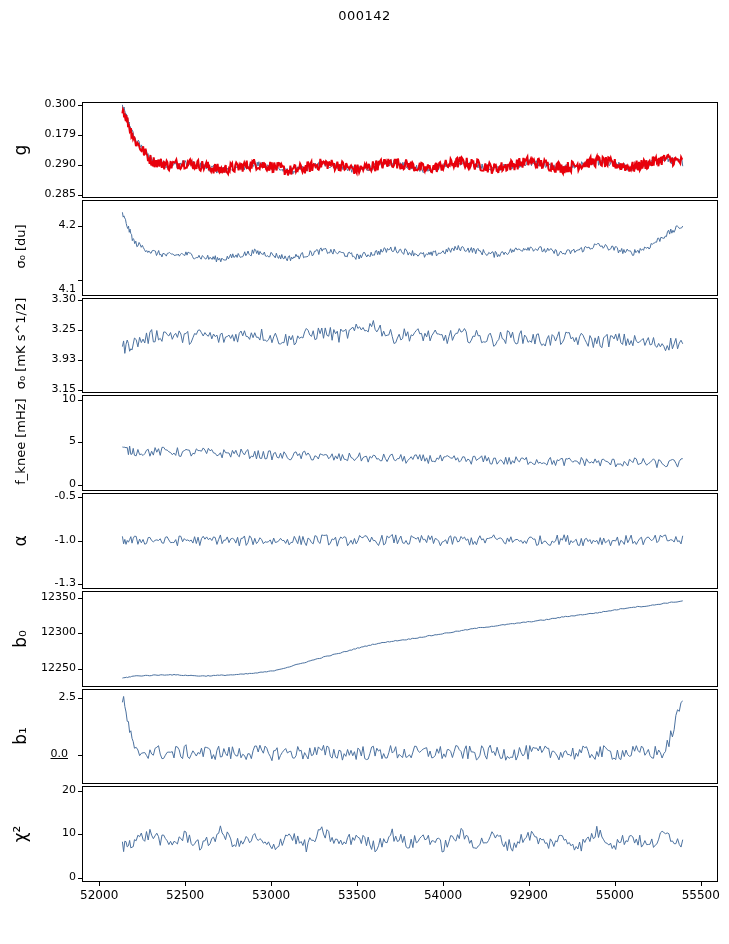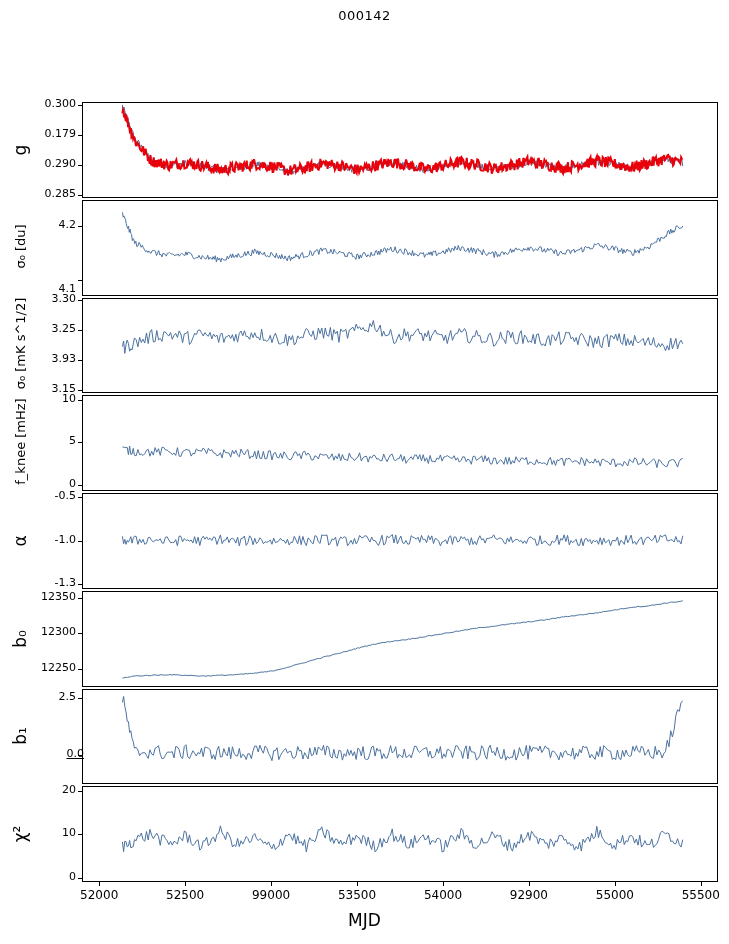--- a/index.html
+++ b/index.html
@@ -72,21 +72,20 @@
           <path d="M39.54 12.59 L40.74 6.60 L41.95 16.79 L43.16 22.43 L44.36 31.97 L45.57 32.21 L46.78 43.40 L47.98 41.65 L49.19 49.38 L50.40 52.75 L51.62 59.45 L53.34 58.55 L55.07 61.22 L56.79 67.02 L58.52 64.65 L60.24 64.18 L61.96 63.89 L63.69 66.79 L65.41 69.92 L67.14 61.07 L68.86 65.36 L70.59 66.60 L72.31 59.53 L74.03 58.50 L75.76 56.92 L77.48 65.48 L79.21 70.12 L80.93 69.82 L82.65 66.60 L84.38 63.71 L86.10 63.41 L87.83 63.58 L89.55 62.96 L91.28 69.39 L93.00 57.71 L94.72 58.18 L96.45 61.05 L98.17 68.31 L99.90 70.08 L101.62 57.69 L103.34 55.91 L105.07 68.20 L106.79 70.02 L108.52 66.02 L110.24 62.12 L111.96 64.64 L113.69 67.43 L115.41 63.84 L117.14 65.28 L118.86 59.41 L120.59 68.16 L122.31 58.38 L124.03 58.68 L125.76 59.43 L127.48 60.89 L129.21 70.33 L130.93 66.05 L132.65 71.05 L134.38 61.62 L136.10 57.39 L137.83 68.40 L139.55 68.03 L141.28 59.85 L143.00 64.88 L144.72 67.16 L146.45 58.40 L148.17 70.24 L149.90 57.98 L151.62 64.58 L153.34 67.20 L155.07 67.40 L156.79 59.61 L158.52 69.24 L160.24 65.66 L161.97 66.88 L163.69 71.02 L165.41 65.09 L167.14 65.21 L168.86 70.12 L170.59 62.14 L172.31 57.25 L174.03 57.20 L175.76 63.31 L177.48 56.40 L179.21 61.25 L180.93 64.54 L182.65 57.31 L184.38 59.46 L186.10 64.63 L187.83 67.76 L189.55 72.20 L191.28 62.04 L193.00 61.90 L194.72 58.96 L196.45 71.07 L198.17 66.81 L199.90 63.75 L201.62 61.49 L203.34 59.75 L205.07 64.32 L206.79 62.99 L208.52 62.54 L210.24 69.18 L211.97 69.70 L213.69 67.18 L215.41 57.75 L217.14 62.37 L218.86 61.57 L220.59 70.52 L222.31 63.95 L224.03 67.02 L225.76 70.46 L227.48 59.13 L229.21 67.00 L230.93 66.14 L232.65 58.52 L234.38 66.14 L236.10 58.12 L237.83 59.99 L239.55 61.78 L241.28 56.50 L243.00 66.48 L244.72 57.24 L246.45 58.47 L248.17 67.68 L249.90 69.59 L251.62 60.58 L253.34 68.52 L255.07 69.64 L256.79 61.54 L258.52 62.19 L260.24 71.62 L261.97 65.04 L263.69 67.75 L265.41 60.75 L267.14 66.68 L268.86 61.64 L270.59 67.18 L272.31 63.01 L274.03 70.96 L275.76 59.37 L277.48 60.94 L279.21 67.43 L280.93 57.78 L282.66 70.03 L284.38 71.05 L286.10 70.50 L287.83 64.81 L289.55 58.27 L291.28 57.47 L293.00 67.50 L294.72 59.46 L296.45 62.37 L298.17 60.85 L299.90 70.24 L301.62 64.96 L303.34 69.44 L305.07 69.42 L306.79 64.02 L308.52 56.77 L310.24 64.37 L311.97 62.60 L313.69 57.89 L315.41 69.56 L317.14 65.71 L318.86 67.46 L320.59 68.98 L322.31 60.26 L324.03 68.84 L325.76 68.11 L327.48 66.08 L329.21 69.26 L330.93 63.54 L332.66 57.41 L334.38 57.60 L336.10 62.10 L337.83 63.72 L339.55 61.81 L341.28 60.35 L343.00 59.51 L344.72 58.90 L346.45 67.97 L348.17 62.34 L349.90 69.34 L351.62 68.87 L353.34 66.77 L355.07 60.09 L356.79 64.64 L358.52 57.71 L360.24 70.02 L361.97 65.21 L363.69 68.66 L365.41 60.93 L367.14 60.85 L368.86 62.86 L370.59 68.96 L372.31 62.98 L374.03 56.75 L375.76 57.35 L377.48 61.00 L379.21 62.78 L380.93 69.90 L382.66 61.10 L384.38 56.99 L386.10 70.35 L387.83 57.20 L389.55 63.24 L391.28 63.28 L393.00 63.88 L394.72 71.41 L396.45 69.85 L398.17 66.58 L399.90 56.95 L401.62 59.61 L403.35 66.98 L405.07 70.61 L406.79 59.41 L408.52 56.41 L410.24 63.93 L411.97 62.75 L413.69 66.99 L415.41 58.46 L417.14 64.65 L418.86 69.87 L420.59 69.58 L422.31 60.62 L424.03 71.71 L425.76 67.72 L427.48 69.89 L429.21 68.48 L430.93 68.93 L432.66 60.98 L434.38 71.56 L436.10 67.41 L437.83 58.75 L439.55 63.93 L441.28 67.39 L443.00 65.22 L444.72 56.66 L446.45 70.74 L448.17 56.77 L449.90 62.89 L451.62 58.56 L453.35 59.47 L455.07 59.22 L456.79 62.25 L458.52 57.20 L460.24 63.86 L461.97 60.98 L463.69 57.16 L465.41 59.50 L467.14 59.56 L468.86 69.20 L470.59 62.63 L472.31 62.52 L474.03 64.76 L475.76 67.45 L477.48 71.38 L479.21 63.67 L480.93 68.91 L482.66 63.14 L484.38 62.02 L486.10 65.94 L487.83 65.90 L489.55 67.62 L491.28 59.26 L493.00 70.77 L494.72 64.48 L496.45 67.73 L498.17 60.76 L499.90 64.28 L501.62 57.14 L503.35 58.96 L505.07 57.94 L506.79 62.62 L508.52 69.26 L510.24 65.75 L511.97 68.38 L513.69 70.86 L515.41 62.80 L517.14 67.94 L518.86 57.84 L520.59 68.36 L522.31 56.85 L524.04 58.47 L525.76 60.82 L527.48 61.95 L529.21 62.53 L530.93 70.82 L532.66 69.45 L534.38 71.10 L536.10 61.32 L537.83 69.85 L539.55 71.01 L541.28 61.78 L543.00 67.93 L544.72 61.34 L546.45 66.01 L548.17 67.79 L549.90 67.03 L551.62 57.52 L553.35 62.51 L555.07 56.89 L556.79 61.81 L558.52 63.72 L560.24 57.22 L561.97 59.24 L563.69 66.63 L565.41 64.04 L567.14 60.71 L568.86 66.97 L570.59 69.28 L572.31 69.69 L574.04 57.52 L575.76 66.27 L577.48 61.31 L579.21 64.02 L580.93 69.48 L582.66 64.94 L584.38 62.69 L586.10 51.29 L587.83 57.94 L589.55 41.59 L591.28 47.93 L593.00 40.62 L594.73 25.96 L596.45 20.14 L598.17 21.84 L599.90 12.69 L601.62 11.17 " fill="none" stroke="#4c72a0" stroke-width="1" vector-effect="non-scaling-stroke"></path>
         </svg>
       </div>
       <div class="panel" style="left: 82px; top: 786.25px; width: 636px; height: 95.75px;">
         <svg viewBox="0 0 636 95.75" preserveAspectRatio="none">
           <path d="M39.54 55.93 L40.74 66.00 L41.95 55.36 L43.16 55.85 L44.36 61.17 L45.57 60.05 L46.78 54.58 L47.98 62.20 L49.19 61.47 L50.40 60.94 L51.62 53.81 L53.34 54.86 L55.07 49.24 L56.79 50.78 L58.52 47.02 L60.24 53.61 L61.96 55.47 L63.69 45.51 L65.41 54.10 L67.14 43.26 L68.86 49.29 L70.59 52.77 L72.31 49.79 L74.03 47.20 L75.76 50.71 L77.48 59.57 L79.21 49.13 L80.93 49.13 L82.65 52.61 L84.38 54.89 L86.10 58.81 L87.83 55.50 L89.55 59.31 L91.28 55.46 L93.00 56.52 L94.72 58.20 L96.45 50.89 L98.17 52.52 L99.90 54.96 L101.62 45.05 L103.34 45.97 L105.07 56.74 L106.79 48.93 L108.52 57.70 L110.24 59.96 L111.96 58.07 L113.69 55.03 L115.41 53.88 L117.14 64.52 L118.86 62.51 L120.59 55.09 L122.31 55.07 L124.03 51.16 L125.76 59.97 L127.48 57.87 L129.21 52.54 L130.93 51.24 L132.65 55.87 L134.38 48.26 L136.10 47.28 L137.83 39.69 L139.55 46.89 L141.28 49.42 L143.00 53.79 L144.72 45.86 L146.45 48.77 L148.17 53.00 L149.90 61.25 L151.62 59.03 L153.34 60.74 L155.07 52.42 L156.79 60.82 L158.52 54.91 L160.24 58.32 L161.97 54.97 L163.69 50.53 L165.41 52.56 L167.14 56.96 L168.86 55.08 L170.59 49.37 L172.31 47.56 L174.03 52.45 L175.76 54.68 L177.48 52.77 L179.21 54.27 L180.93 57.41 L182.65 56.06 L184.38 58.83 L186.10 56.01 L187.83 60.27 L189.55 63.08 L191.28 58.35 L193.00 64.05 L194.72 61.60 L196.45 60.67 L198.17 53.01 L199.90 59.72 L201.62 54.45 L203.34 49.03 L205.07 49.88 L206.79 47.85 L208.52 50.38 L210.24 54.62 L211.97 47.54 L213.69 58.34 L215.41 50.01 L217.14 57.43 L218.86 55.69 L220.59 59.77 L222.31 53.76 L224.03 66.34 L225.76 56.87 L227.48 51.78 L229.21 54.44 L230.93 54.36 L232.65 55.98 L234.38 51.00 L236.10 43.56 L237.83 43.84 L239.55 40.64 L241.28 48.06 L243.00 52.20 L244.72 43.56 L246.45 45.41 L248.17 55.82 L249.90 51.52 L251.62 57.65 L253.34 53.19 L255.07 53.46 L256.79 57.99 L258.52 54.22 L260.24 59.03 L261.97 56.03 L263.69 58.19 L265.41 51.76 L267.14 48.19 L268.86 58.91 L270.59 51.61 L272.31 54.50 L274.03 49.17 L275.76 51.40 L277.48 52.15 L279.21 57.75 L280.93 49.40 L282.66 51.49 L284.38 60.01 L286.10 51.15 L287.83 59.09 L289.55 63.76 L291.28 54.91 L293.00 66.30 L294.72 64.30 L296.45 60.02 L298.17 52.43 L299.90 61.45 L301.62 52.81 L303.34 56.55 L305.07 56.87 L306.79 51.01 L308.52 49.16 L310.24 42.76 L311.97 55.54 L313.69 50.16 L315.41 55.68 L317.14 54.67 L318.86 48.35 L320.59 56.69 L322.31 50.26 L324.03 61.03 L325.76 62.36 L327.48 62.06 L329.21 53.26 L330.93 61.89 L332.66 49.53 L334.38 57.00 L336.10 55.76 L337.83 52.39 L339.55 50.56 L341.28 48.88 L343.00 53.86 L344.72 53.18 L346.45 49.29 L348.17 58.84 L349.90 54.99 L351.62 54.98 L353.34 56.88 L355.07 52.76 L356.79 52.39 L358.52 53.87 L360.24 66.38 L361.97 65.73 L363.69 54.22 L365.41 61.53 L367.14 55.83 L368.86 49.65 L370.59 50.17 L372.31 53.59 L374.03 55.25 L375.76 48.72 L377.48 52.77 L379.21 42.31 L380.93 43.95 L382.66 53.33 L384.38 49.37 L386.10 50.45 L387.83 57.53 L389.55 54.27 L391.28 62.06 L393.00 62.21 L394.72 62.75 L396.45 60.27 L398.17 58.83 L399.90 52.01 L401.62 57.29 L403.35 56.91 L405.07 57.17 L406.79 54.68 L408.52 50.53 L410.24 45.68 L411.97 48.34 L413.69 52.14 L415.41 48.81 L417.14 50.36 L418.86 49.51 L420.59 57.92 L422.31 61.05 L424.03 55.87 L425.76 64.93 L427.48 53.64 L429.21 62.33 L430.93 65.51 L432.66 56.99 L434.38 61.83 L436.10 55.82 L437.83 57.50 L439.55 48.38 L441.28 56.73 L443.00 53.18 L444.72 51.43 L446.45 46.28 L448.17 54.54 L449.90 45.18 L451.62 47.73 L453.35 50.92 L455.07 51.01 L456.79 58.27 L458.52 52.11 L460.24 54.05 L461.97 53.37 L463.69 57.57 L465.41 56.99 L467.14 62.76 L468.86 52.95 L470.59 55.75 L472.31 60.75 L474.03 54.95 L475.76 55.94 L477.48 49.71 L479.21 49.41 L480.93 49.90 L482.66 54.36 L484.38 53.45 L486.10 58.20 L487.83 56.71 L489.55 60.06 L491.28 58.28 L493.00 64.46 L494.72 60.77 L496.45 63.32 L498.17 56.19 L499.90 65.45 L501.62 53.28 L503.35 56.65 L505.07 52.80 L506.79 51.07 L508.52 55.71 L510.24 47.38 L511.97 52.73 L513.69 51.35 L515.41 40.13 L517.14 51.56 L518.86 43.99 L520.59 51.05 L522.31 53.95 L524.04 56.96 L525.76 57.42 L527.48 59.38 L529.21 57.28 L530.93 62.83 L532.66 59.74 L534.38 63.82 L536.10 53.49 L537.83 56.84 L539.55 56.41 L541.28 49.34 L543.00 58.86 L544.72 54.86 L546.45 55.85 L548.17 50.02 L549.90 49.57 L551.62 51.05 L553.35 57.28 L555.07 53.08 L556.79 59.40 L558.52 49.23 L560.24 61.35 L561.97 58.97 L563.69 54.75 L565.41 58.88 L567.14 58.72 L568.86 58.45 L570.59 53.06 L572.31 61.71 L574.04 59.41 L575.76 58.03 L577.48 53.30 L579.21 46.86 L580.93 45.20 L582.66 46.47 L584.38 47.73 L586.10 46.90 L587.83 47.82 L589.55 55.61 L591.28 55.05 L593.00 57.92 L594.73 57.91 L596.45 52.80 L598.17 58.69 L599.90 61.33 L601.62 53.80 " fill="none" stroke="#4c72a0" stroke-width="1" vector-effect="non-scaling-stroke"></path>
         </svg>
       </div>
     </div>
 
-  <div class="xlabel" id="xlabel" style="top: 910px;">MJD</div>
 
 <div class="ytick" style="left: 20px; width: 56px; top: 186.758px;">0.285</div>
     <div class="tickmark" style="left: 78px; top: 194.758px; width: 4px; height: 1px;"></div>
     <div class="ytick" style="left: 20px; width: 56px; top: 156.836px;">0.290</div>
     <div class="tickmark" style="left: 78px; top: 164.836px; width: 4px; height: 1px;"></div>
     <div class="ytick" style="left: 20px; width: 56px; top: 126.914px;">0.179</div>
     <div class="tickmark" style="left: 78px; top: 134.914px; width: 4px; height: 1px;"></div>
     <div class="ytick" style="left: 20px; width: 56px; top: 96.9922px;">0.300</div>
     <div class="tickmark" style="left: 78px; top: 104.992px; width: 4px; height: 1px;"></div>
     <div class="ylab" style="left: 0px; top: 139.875px; width: 40px; font-size: 17px; transform: rotate(-90deg);">g</div>
@@ -118,37 +117,37 @@
     <div class="ytick" style="left: 20px; width: 56px; top: 489.352px;">-0.5</div>
     <div class="tickmark" style="left: 78px; top: 497.352px; width: 4px; height: 1px;"></div>
     <div class="ylab" style="left: 0px; top: 530.875px; width: 40px; font-size: 17px; transform: rotate(-90deg);">α</div>
     <div class="ytick" style="left: 20px; width: 56px; top: 660.769px;">12250</div>
     <div class="tickmark" style="left: 78px; top: 668.769px; width: 4px; height: 1px;"></div>
     <div class="ytick" style="left: 20px; width: 56px; top: 625.306px;">12300</div>
     <div class="tickmark" style="left: 78px; top: 633.306px; width: 4px; height: 1px;"></div>
     <div class="ytick" style="left: 20px; width: 56px; top: 589.843px;">12350</div>
     <div class="tickmark" style="left: 78px; top: 597.843px; width: 4px; height: 1px;"></div>
     <div class="ylab" style="left: 0px; top: 628.625px; width: 40px; font-size: 17px; transform: rotate(-90deg);">b₀</div>
-    <div class="ytick" style="left: 28px; width: 56px; top: 746.613px; text-decoration: underline;">0.0</div>
+    <div class="ytick" style="left: 12px; width: 56px; top: 746.613px; text-decoration: underline;">0.0</div>
     <div class="tickmark" style="left: 78px; top: 754.613px; width: 4px; height: 1px;"></div>
     <div class="ytick" style="left: 20px; width: 56px; top: 689.619px;">2.5</div>
     <div class="tickmark" style="left: 78px; top: 697.619px; width: 4px; height: 1px;"></div>
     <div class="ylab" style="left: 0px; top: 726.375px; width: 40px; font-size: 17px; transform: rotate(-90deg);">b₁</div>
     <div class="ytick" style="left: 20px; width: 56px; top: 869.648px;">0</div>
     <div class="tickmark" style="left: 78px; top: 877.648px; width: 4px; height: 1px;"></div>
     <div class="ytick" style="left: 20px; width: 56px; top: 826.125px;">10</div>
     <div class="tickmark" style="left: 78px; top: 834.125px; width: 4px; height: 1px;"></div>
     <div class="ytick" style="left: 20px; width: 56px; top: 782.602px;">20</div>
     <div class="tickmark" style="left: 78px; top: 790.602px; width: 4px; height: 1px;"></div>
     <div class="ylab" style="left: 0px; top: 824.125px; width: 40px; font-size: 17px; transform: rotate(-90deg);">χ²</div>
     <div class="xtick" style="left: 64.1892px; width: 70px; top: 888px;">52000</div>
     <div class="tickmark" style="left: 99.1892px; top: 882px; width: 1px; height: 4px;"></div>
     <div class="xtick" style="left: 150.135px; width: 70px; top: 888px;">52500</div>
     <div class="tickmark" style="left: 185.135px; top: 882px; width: 1px; height: 4px;"></div>
-    <div class="xtick" style="left: 236.081px; width: 70px; top: 888px;">99000</div>
+    <div class="xtick" style="left: 236.081px; width: 70px; top: 888px;">53000</div>
     <div class="tickmark" style="left: 271.081px; top: 882px; width: 1px; height: 4px;"></div>
     <div class="xtick" style="left: 322.027px; width: 70px; top: 888px;">53500</div>
     <div class="tickmark" style="left: 357.027px; top: 882px; width: 1px; height: 4px;"></div>
     <div class="xtick" style="left: 407.973px; width: 70px; top: 888px;">54000</div>
     <div class="tickmark" style="left: 442.973px; top: 882px; width: 1px; height: 4px;"></div>
     <div class="xtick" style="left: 493.919px; width: 70px; top: 888px;">92900</div>
     <div class="tickmark" style="left: 528.919px; top: 882px; width: 1px; height: 4px;"></div>
     <div class="xtick" style="left: 579.865px; width: 70px; top: 888px;">55000</div>
     <div class="tickmark" style="left: 614.865px; top: 882px; width: 1px; height: 4px;"></div>
     <div class="xtick" style="left: 665.811px; width: 70px; top: 888px;">55500</div>

